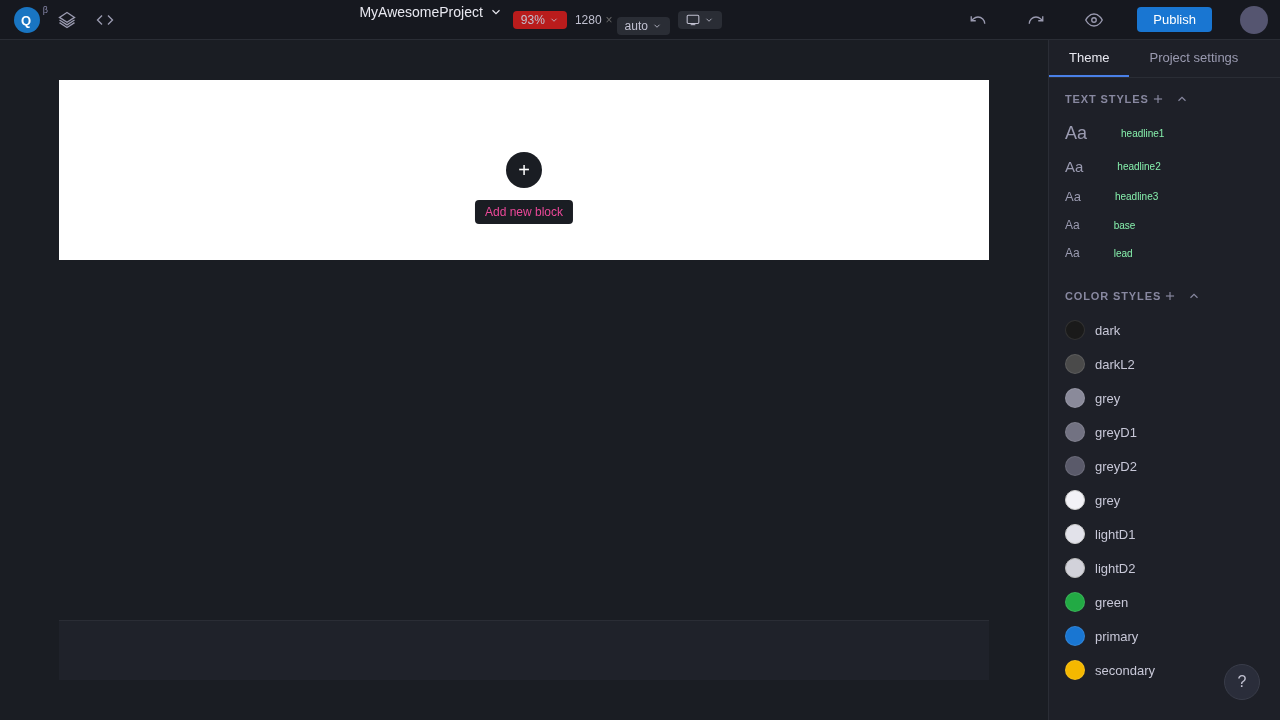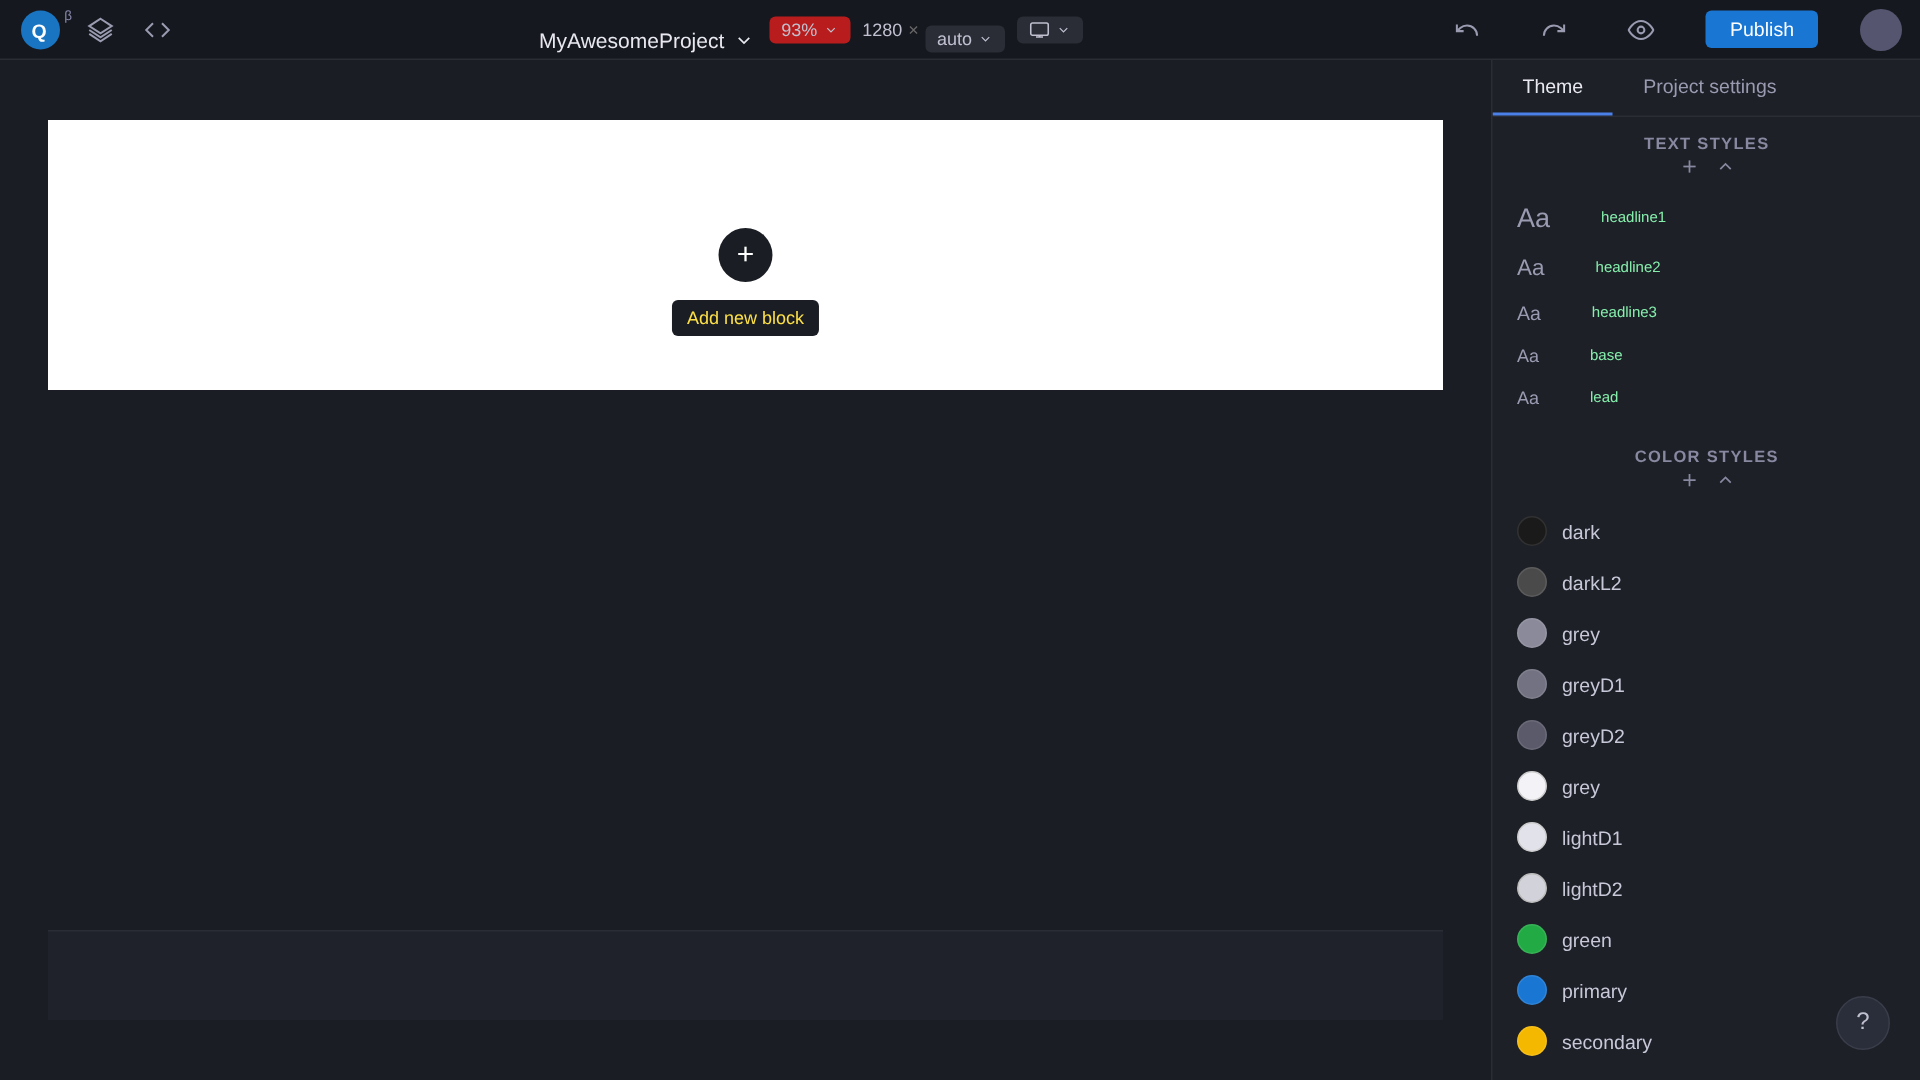--- a/index.html
+++ b/index.html
@@ -54,21 +54,21 @@
       color: #9a9ab0;
       padding: 4px;
       border-radius: 4px;
       display: flex;
       align-items: center;
       justify-content: center;
     }
 
     .navbar-center {
       display: flex;
-      align-items: flex-end;
+      align-items: flex-start;
       gap: 10px;
     }
     .project-name {
       display: flex;
       align-items: center;
       gap: 6px;
       cursor: pointer;
       font-size: 14px;
       font-weight: 500;
       color: #e8e8f0;
@@ -217,21 +217,21 @@
       align-items: center;
       justify-content: center;
       position: relative;
     }
     .add-block-tooltip {
       position: absolute;
       bottom: -36px;
       left: 50%;
       transform: translateX(-50%);
       background: #1a1d23;
-      color: #fde047;
+      color: #ec4899;
       font-size: 12px;
       padding: 5px 10px;
       border-radius: 4px;
       white-space: nowrap;
       pointer-events: none;
     }
 
     .dark-zone {
       background: #1a1d23;
       width: 930px;
@@ -245,21 +245,21 @@
       bottom: 0;
       left: 0;
       right: 0;
       height: 60px;
       background: #1f222a;
       border-top: 1px solid #2a2d35;
     }
 
     
     .right-panel {
-      width: 286px;
+      width: 232px;
       background: #1e2028;
       border-left: 1px solid #2a2d35;
       display: flex;
       flex-direction: column;
       overflow: hidden;
     }
     .panel-tabs {
       display: flex;
       border-bottom: 1px solid #2a2d35;
       flex-shrink: 0;
@@ -282,21 +282,20 @@
       padding-bottom: 20px;
     }
     .panel-content::-webkit-scrollbar { width: 4px; }
     .panel-content::-webkit-scrollbar-track { background: #1e2028; }
     .panel-content::-webkit-scrollbar-thumb { background: #3a3d4a; border-radius: 2px; }
 
     .section-header {
       display: flex;
       align-items: center;
       padding: 12px 16px 8px;
-      flex-direction: column;
     }
     .section-title {
       font-size: 11px;
       font-weight: 600;
       letter-spacing: 0.08em;
       color: #8888a0;
       text-transform: uppercase;
     }
     .section-actions {
       display: flex;

